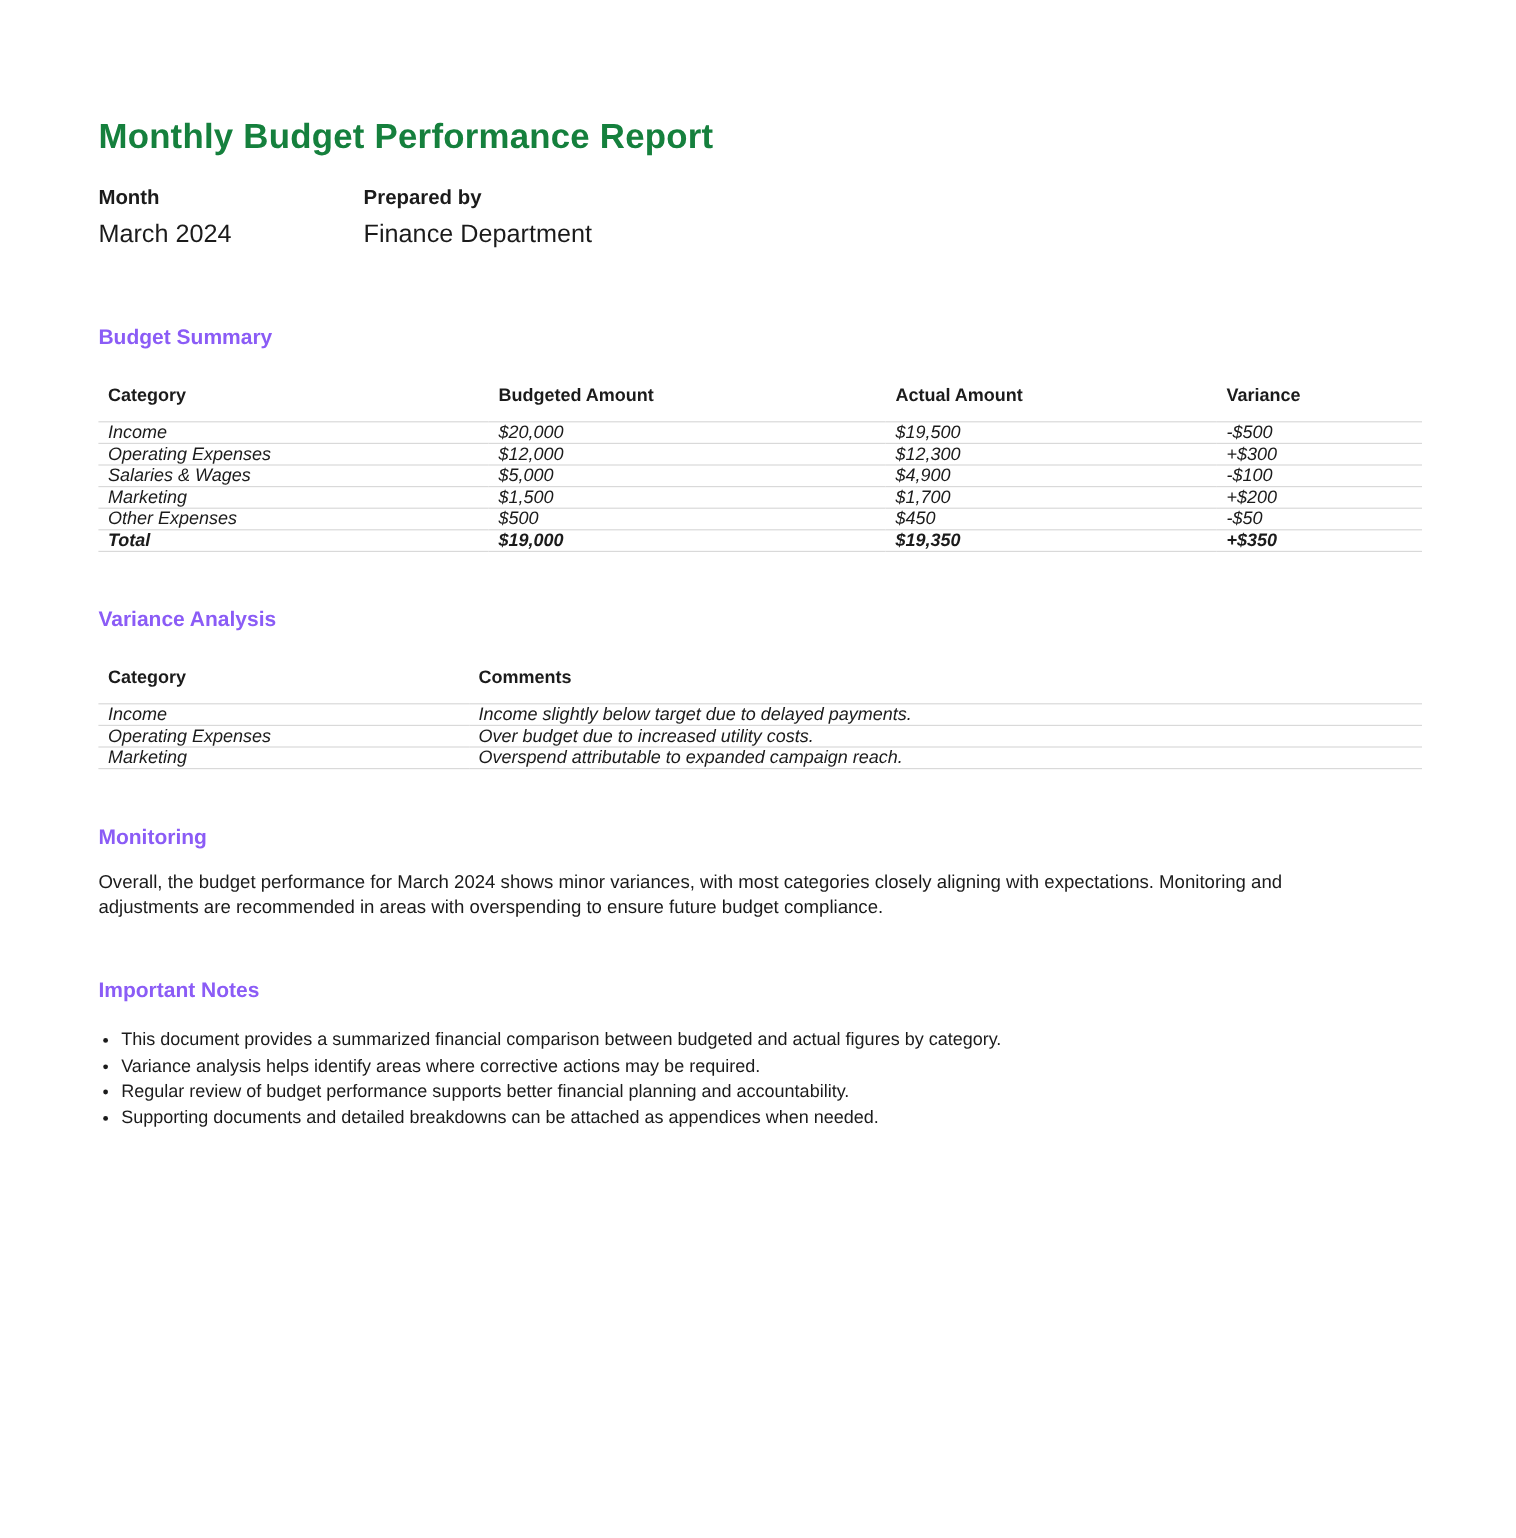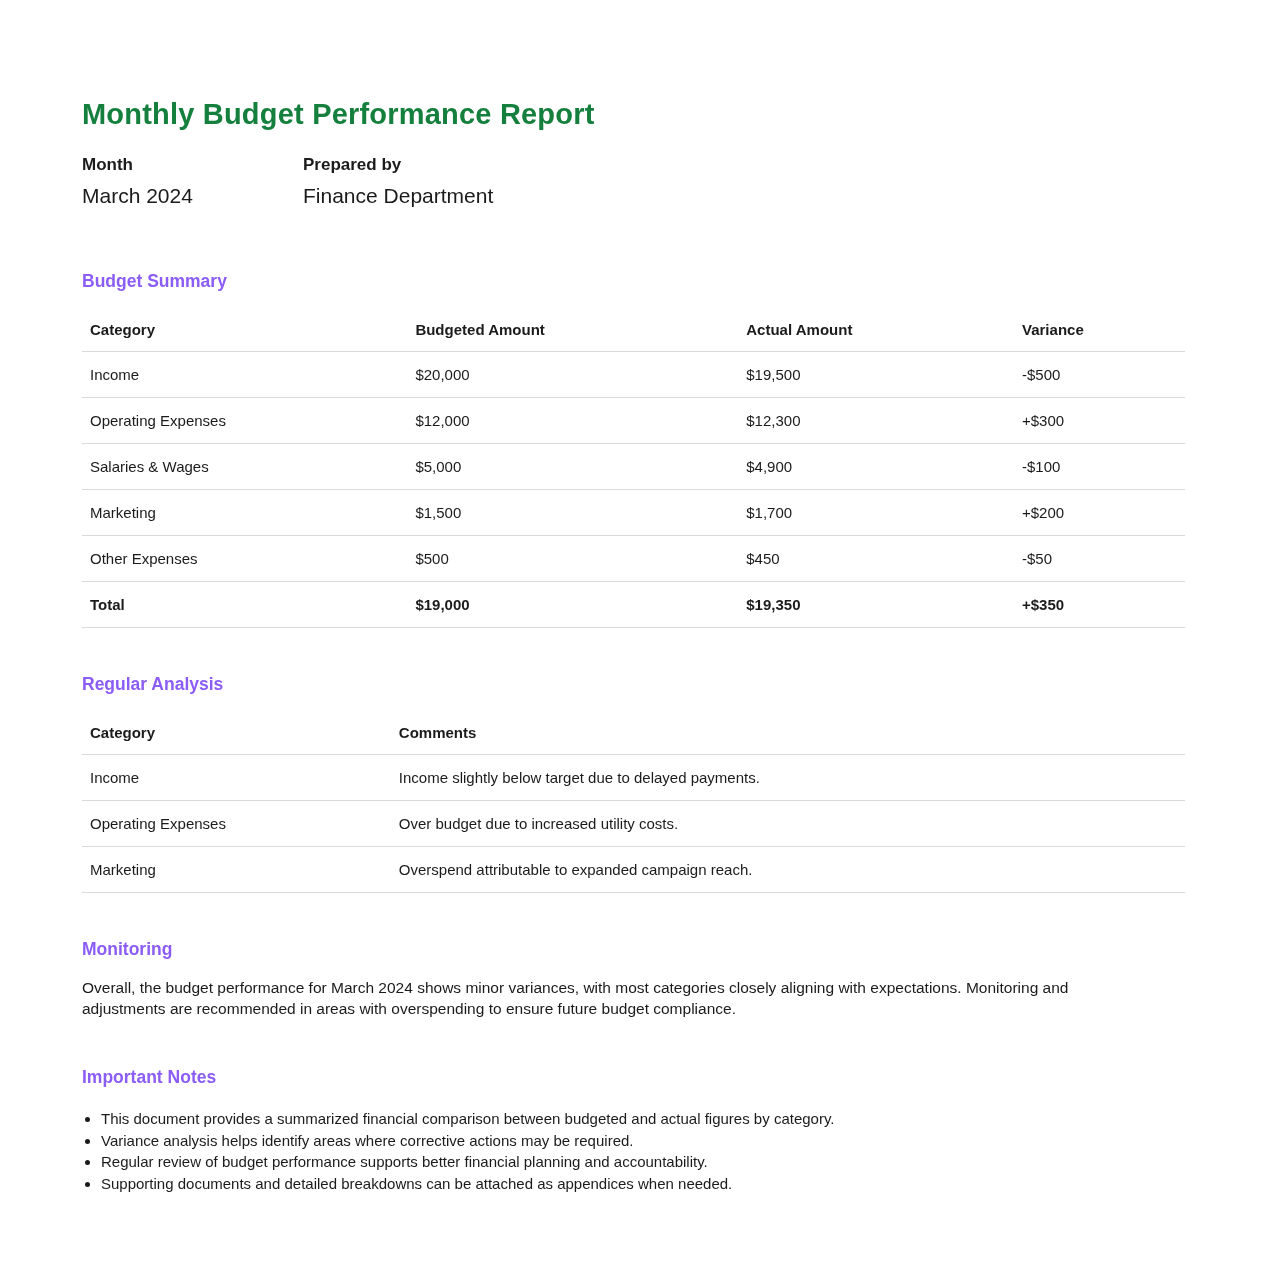--- a/index.html
+++ b/index.html
@@ -56,22 +56,23 @@
   }
   th {
     text-align: left;
     font-size: 15px;
     font-weight: 700;
     padding: 12px 8px 13px 8px;
     border-bottom: 1px solid #d9d9d9;
   }
   td {
     font-size: 15px;
-    padding: 14px 8px;
+    padding: 0 8px;
     border-bottom: 1px solid #d9d9d9;
+    font-style: italic;
   }
   tr.total-row td { font-weight: 700; }
   .conclusion-text {
     margin-top: 16px;
     font-size: 15.5px;
     line-height: 1.38;
     max-width: 1050px;
   }
   ul.notes-list {
     margin-top: 19px;
@@ -153,21 +154,21 @@
     <tbody>
       <tr class="total-row">
           <td>Total</td>
           <td>$19,000</td>
           <td>$19,350</td>
           <td>+$350</td>
         </tr>
     </tbody>
   </table>
 
-  <h2 class="section-heading sh-variance">Regular Analysis</h2>
+  <h2 class="section-heading sh-variance">Variance Analysis</h2>
 
   <table>
     <colgroup>
       <col style="width:28%">
         <col style="width:72%">
     </colgroup>
     <thead>
       <tr>
           <th>Category</th>
           <th>Comments</th>

